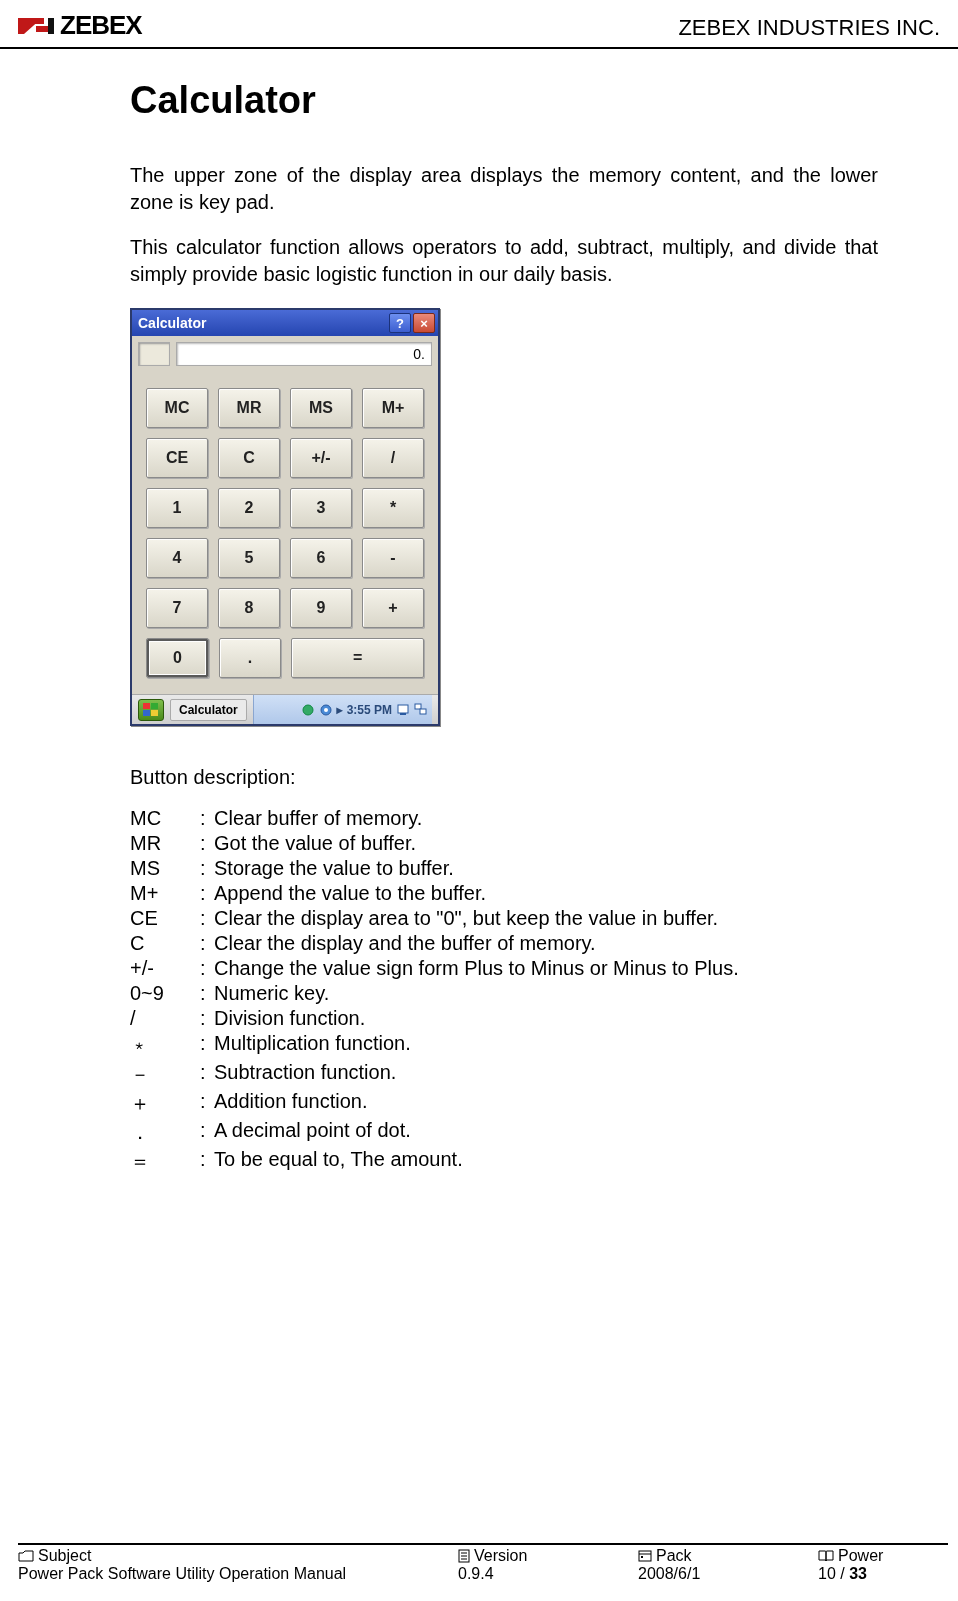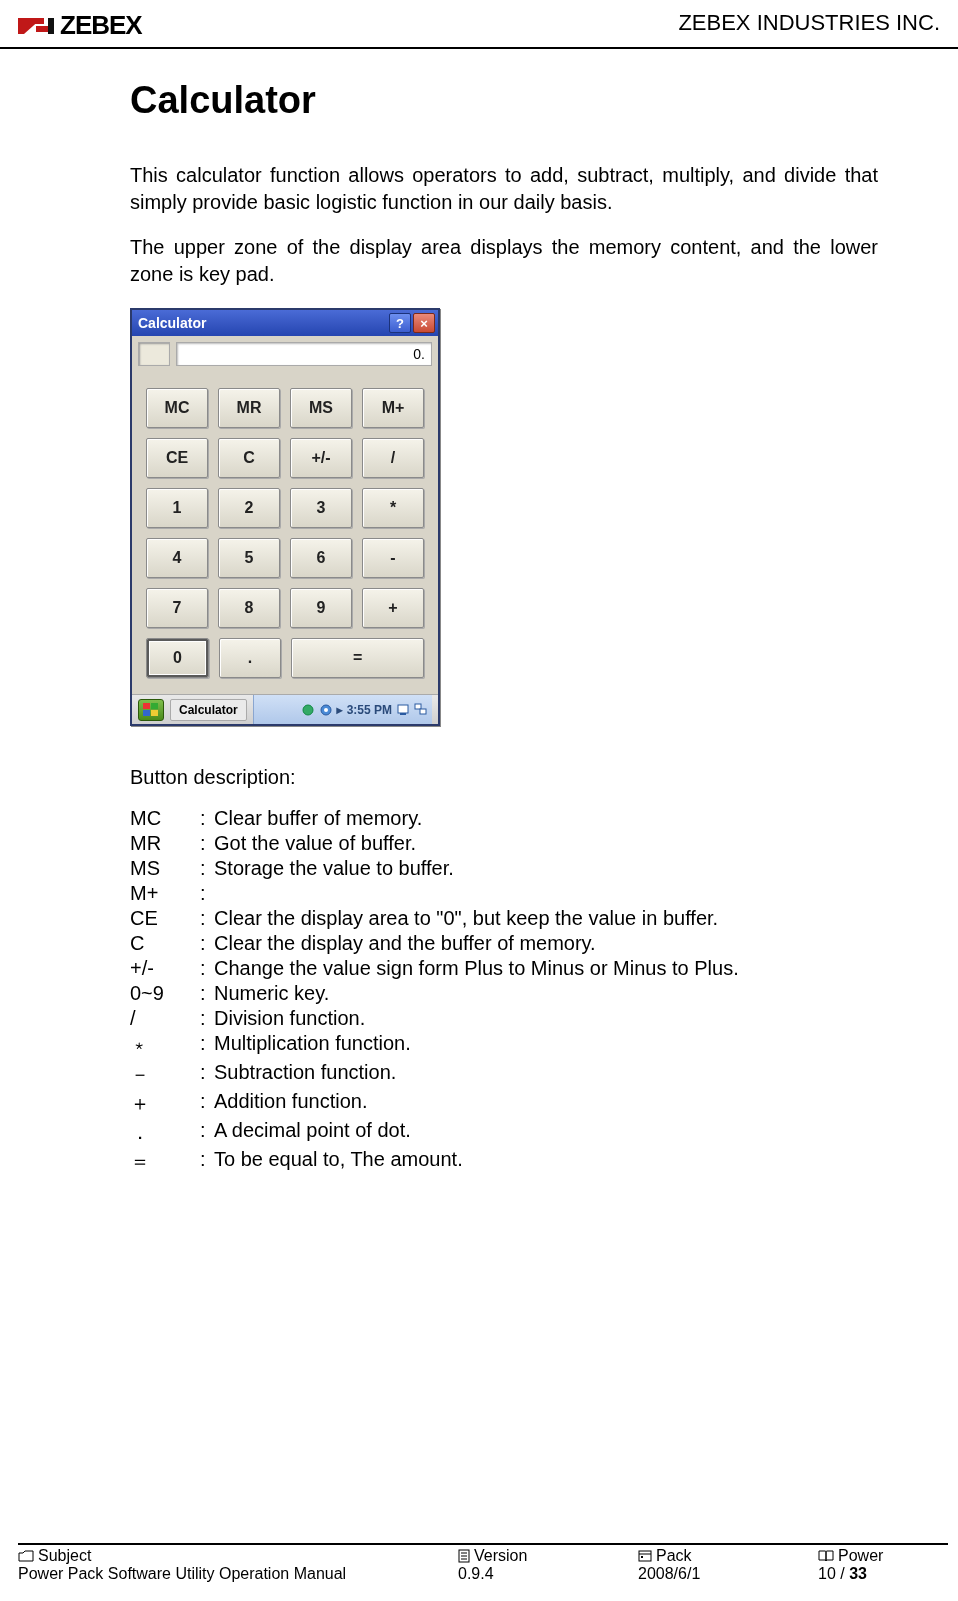--- a/index.html
+++ b/index.html
@@ -9,21 +9,21 @@
     color: #000;
     width: 958px;
     margin: 0 auto;
     position: relative;
     min-height: 1601px;
   }
   
   .page-header {
     display: flex;
     justify-content: space-between;
-    align-items: flex-start;
+    align-items: flex-end;
     padding: 10px 18px 6px 18px;
     border-bottom: 2px solid #000;
   }
   .logo {
     display: flex;
     align-items: center;
     gap: 6px;
   }
   .logo svg { display:block; }
   .logo-text {
@@ -218,22 +218,22 @@
       <polygon points="18,12 30,12 30,18 18,18" fill="#c01818"></polygon>
       <polygon points="30,4 36,4 36,20 30,20" fill="#111"></polygon>
     </svg>
     <span class="logo-text">ZEBEX</span>
   </div>
   <div class="company">ZEBEX INDUSTRIES INC.</div>
 </div>
 
 <div class="content">
   <h1 class="title">Calculator</h1>
+  <p class="para">The upper zone of the display area displays the memory content, and the lower zone is key pad.</p>
   <p class="para">This calculator function allows operators to add, subtract, multiply, and divide that simply provide basic logistic function in our daily basis.</p>
-  <p class="para">The upper zone of the display area displays the memory content, and the lower zone is key pad.</p>
 
   <div class="calc-window">
     <div class="titlebar">
       <span class="t-title">Calculator</span>
       <button class="t-help">?</button>
       <button class="t-close">×</button>
     </div>
     <div class="calc-body">
       <div class="display-row">
         <div class="mem-indicator"></div>
@@ -330,20 +330,21 @@
         <span class="desc-text">Got the value of buffer.</span>
       </div>
     <div class="desc-row">
         <span class="desc-key">MS</span>
         <span class="desc-sep">:</span>
         <span class="desc-text">Storage the value to buffer.</span>
       </div>
     <div class="desc-row">
         <span class="desc-key">M+</span>
         <span class="desc-sep">:</span>
+        <span class="desc-text">Append the value to the buffer.</span>
       </div>
     <div class="desc-row">
         <span class="desc-key">CE</span>
         <span class="desc-sep">:</span>
         <span class="desc-text">Clear the display area to "0", but keep the value in buffer.</span>
       </div>
     <div class="desc-row">
         <span class="desc-key">C</span>
         <span class="desc-sep">:</span>
         <span class="desc-text">Clear the display and the buffer of memory.</span>

